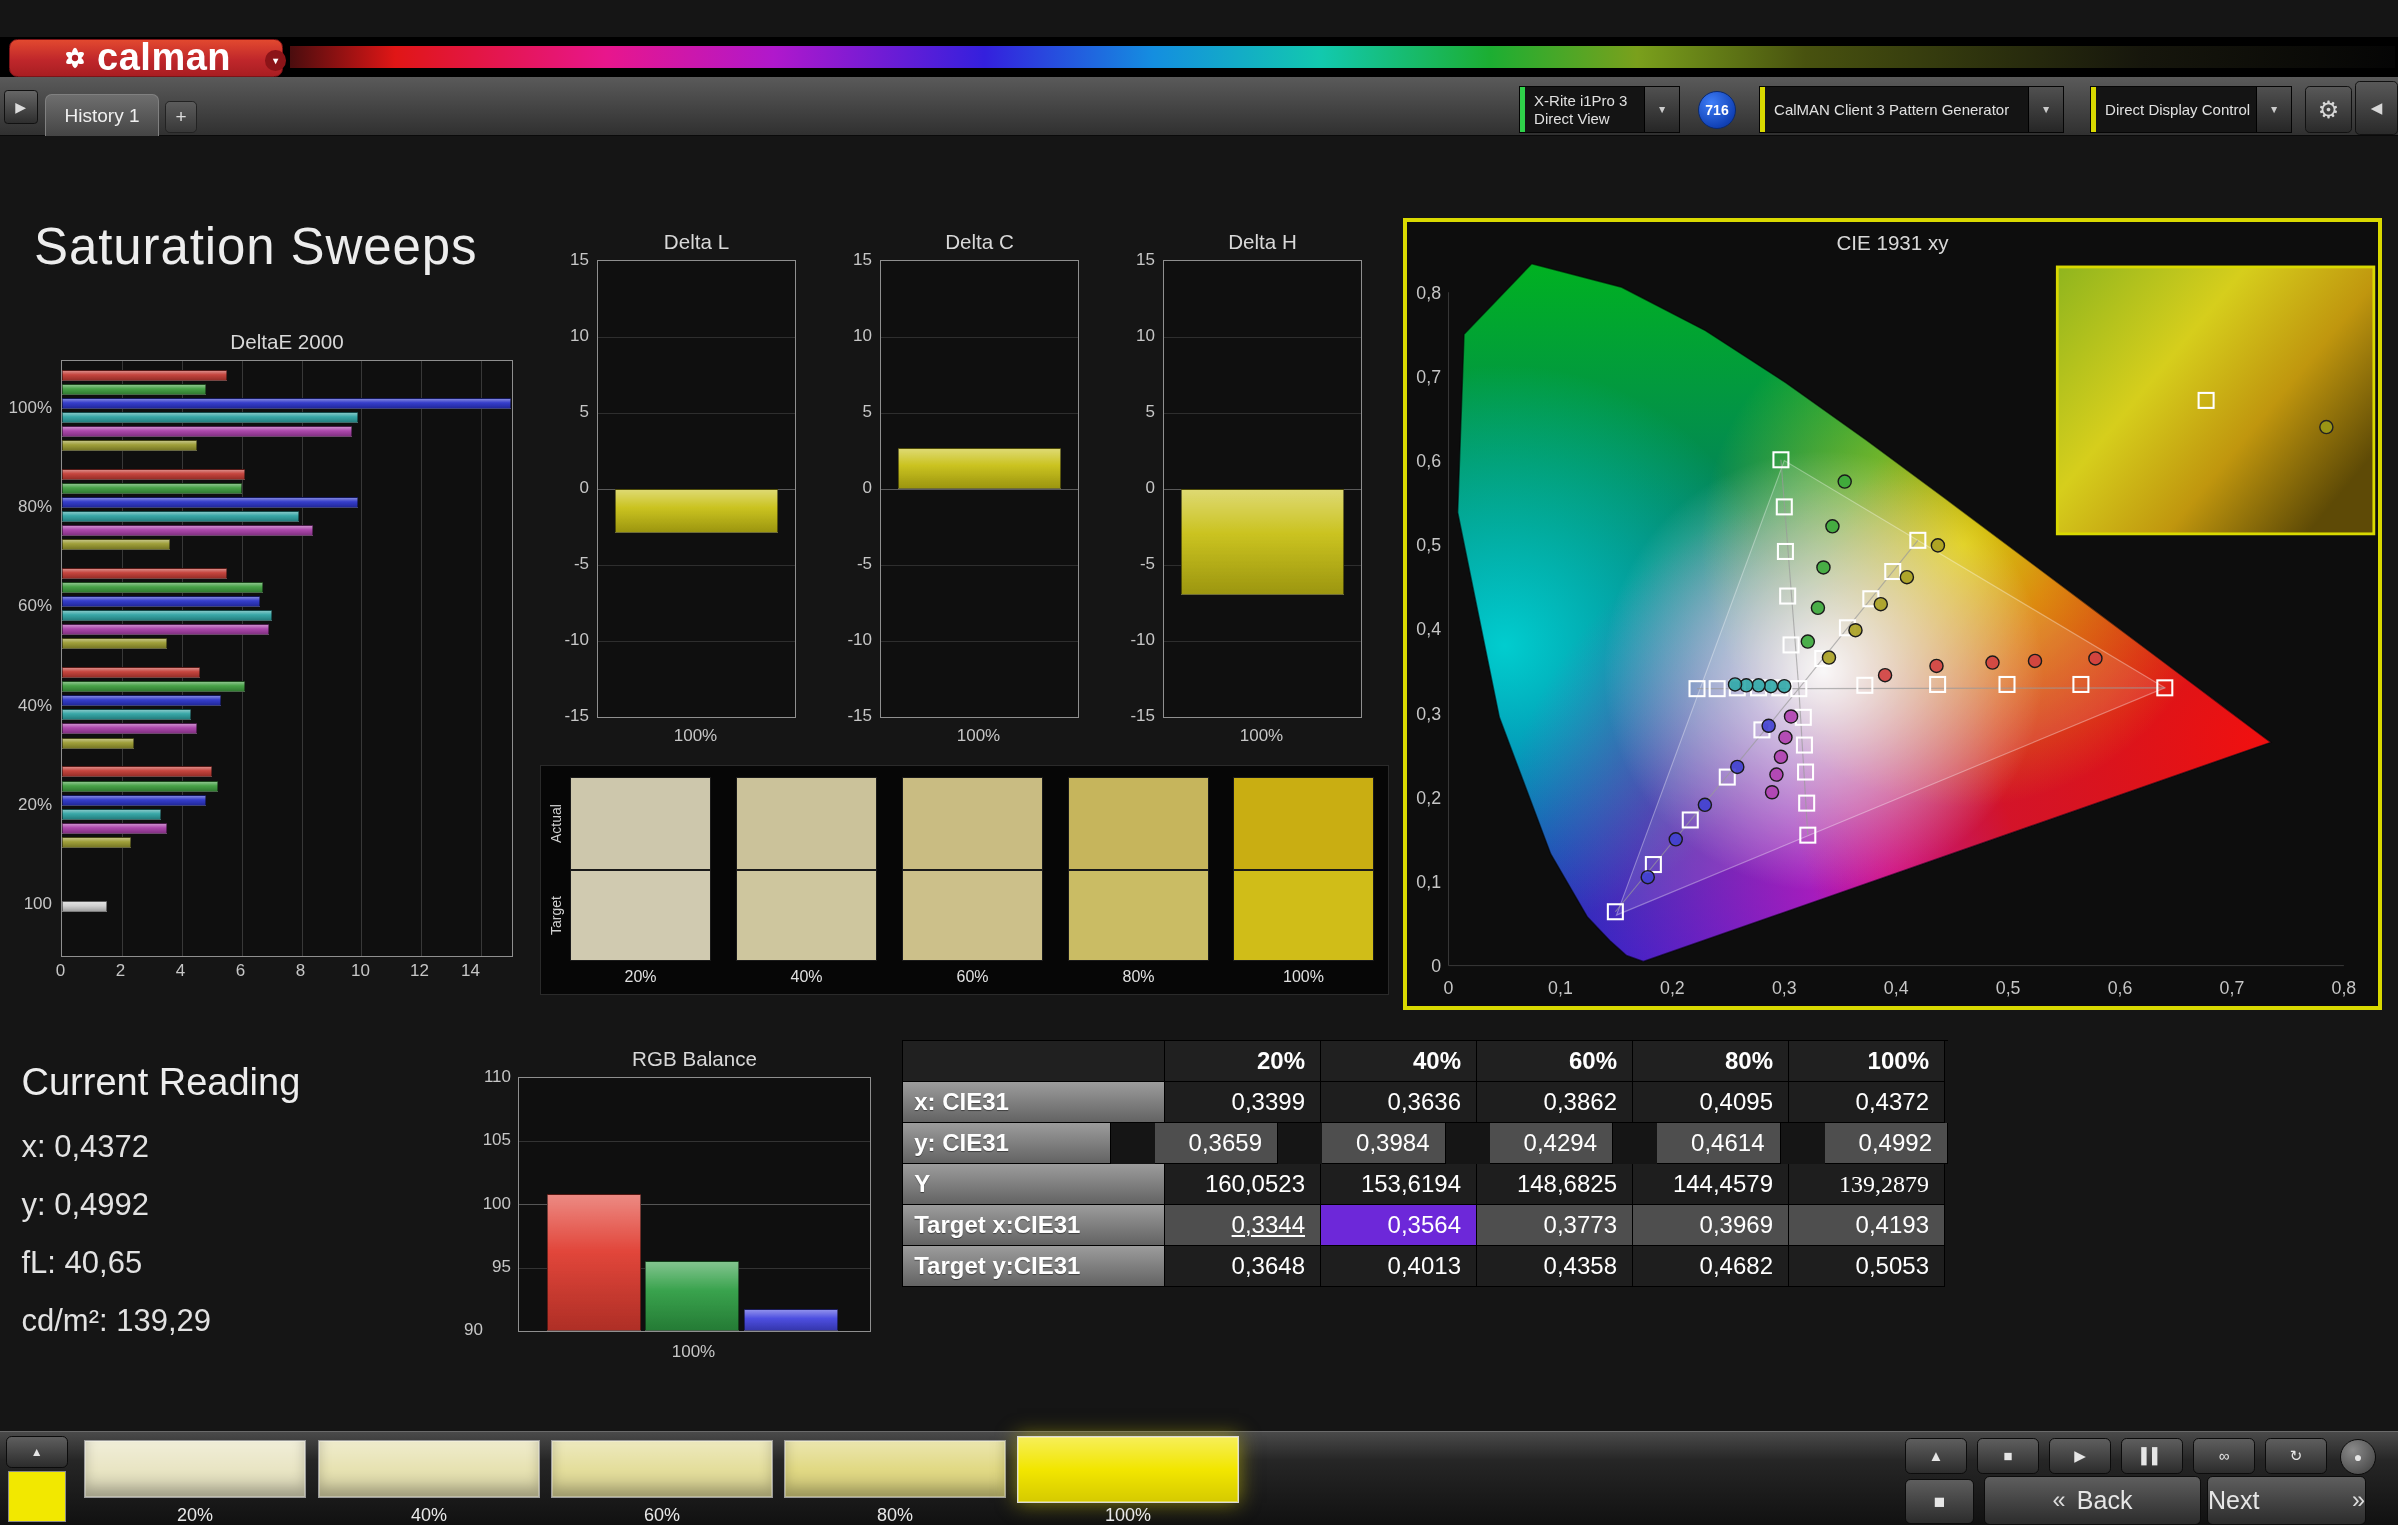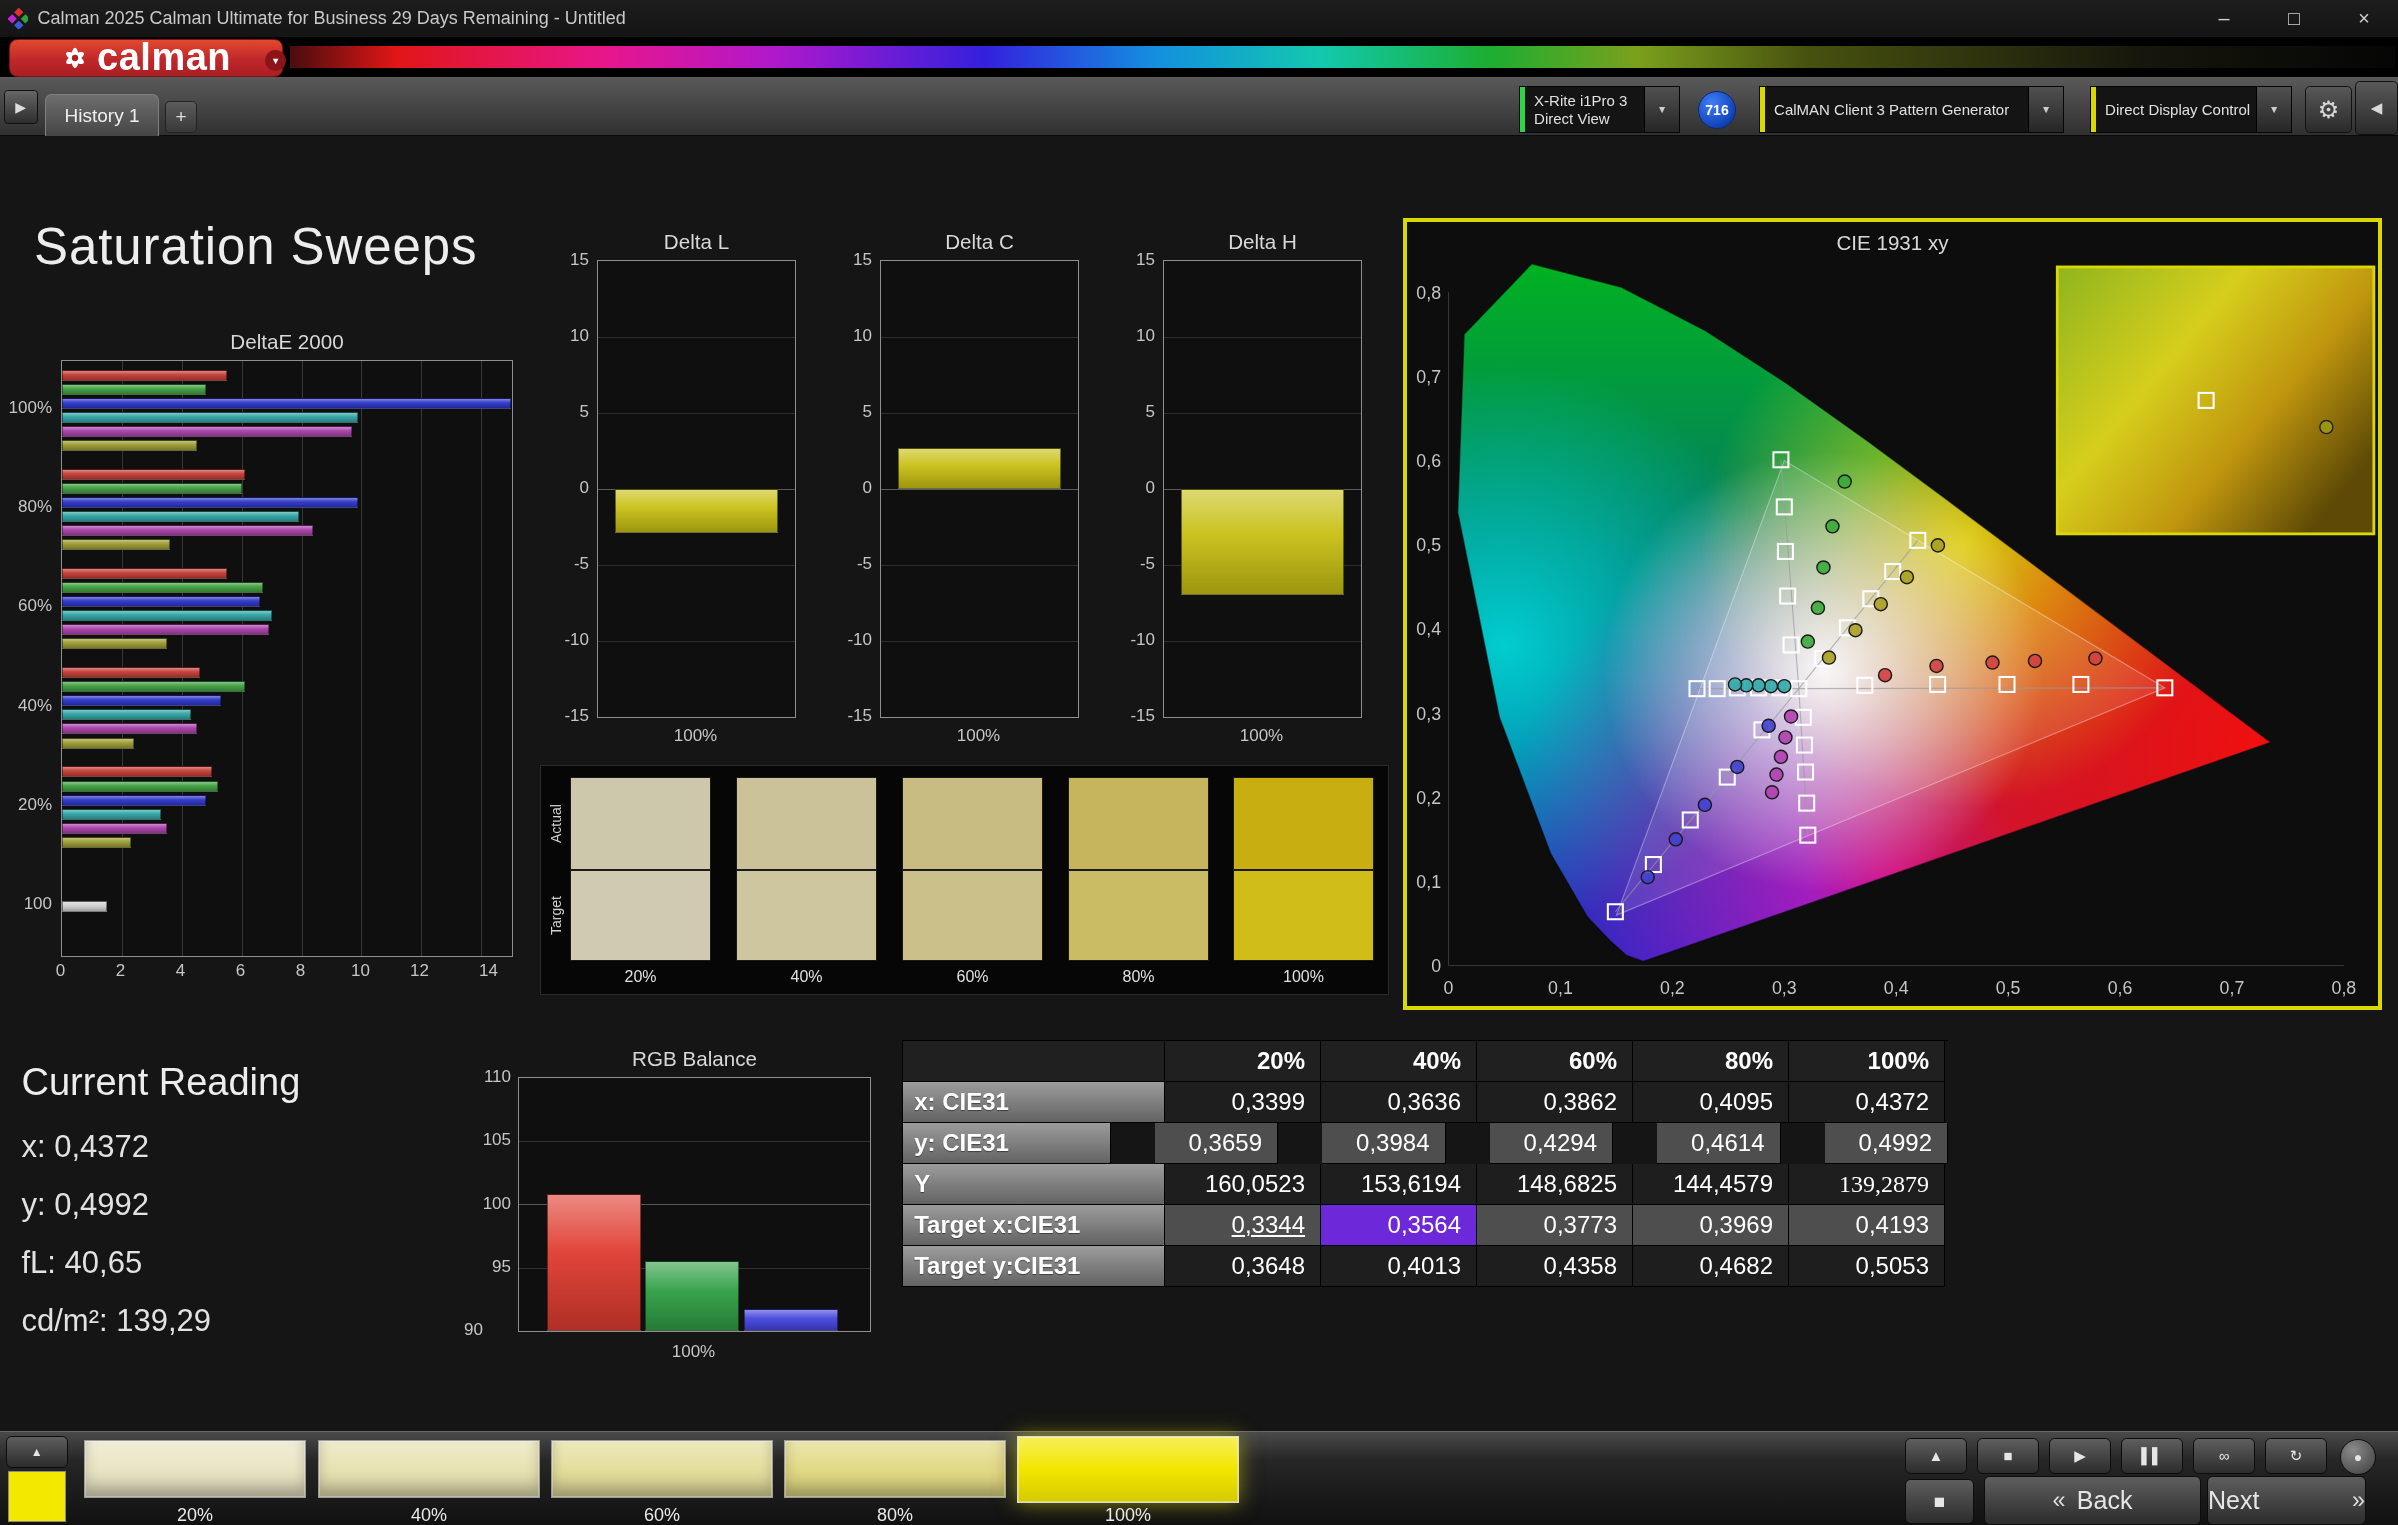--- a/index.html
+++ b/index.html
@@ -78,36 +78,20 @@
   .bb-btn{position:absolute;background:linear-gradient(#5e5e5e,#2c2c2c);border:0.9px solid #0c0c0c;border-radius:5.6px;
           color:#e6e6e6;display:flex;align-items:center;justify-content:center;}
   .back-next{font-size:25px;gap:11.2px;}
   .chev{font-size:23.4px;color:#dcdcdc;}
 </style>
 </head>
 <body>
 
 <div id="app">
 
-  <div class="titlebar">
-    <span class="app-icon">
-      <svg width="20.6" height="20.6" viewBox="0 0 22 22">
-        <rect x="8" y="1" width="7" height="7" fill="#e03131" transform="rotate(45 11.5 4.5)"></rect>
-        <rect x="15" y="8" width="7" height="7" fill="#2f9e44" transform="rotate(45 18.5 11.5)"></rect>
-        <rect x="8" y="15" width="7" height="7" fill="#3b5bdb" transform="rotate(45 11.5 18.5)"></rect>
-        <rect x="1" y="8" width="7" height="7" fill="#c026d3" transform="rotate(45 4.5 11.5)"></rect>
-      </svg>
-    </span>
-    <span>Calman 2025 Calman Ultimate for Business 29 Days Remaining  - Untitled</span>
-    <div class="win-controls">
-      <div class="win-btn">–</div>
-      <div class="win-btn">□</div>
-      <div class="win-btn">×</div>
-    </div>
-  </div>
 
   <div class="brandbar">
     <div class="logo-btn">
       <svg width="26" height="26" viewBox="0 0 28 28">
         <g fill="#fff">
           <ellipse cx="14" cy="14" rx="4" ry="11"></ellipse>
           <ellipse cx="14" cy="14" rx="4" ry="11" transform="rotate(60 14 14)"></ellipse>
           <ellipse cx="14" cy="14" rx="4" ry="11" transform="rotate(120 14 14)"></ellipse>
         </g>
         <circle cx="14" cy="14" r="3.4" fill="#b01e24"></circle>
@@ -473,21 +457,21 @@
       <div class="bb-btn" style="position: absolute; left: 2265px; top: 5.6px; width: 60px; height: 34px; font-size: 15px;">↻</div>
     </div>
 
 <div class="tick" style="position: absolute; left: 42px; top: 961px; width: 37px; text-align: center;">0</div>
     <div class="tick" style="position: absolute; left: 102px; top: 961px; width: 37px; text-align: center;">2</div>
     <div class="tick" style="position: absolute; left: 162px; top: 961px; width: 37px; text-align: center;">4</div>
     <div class="tick" style="position: absolute; left: 222px; top: 961px; width: 37px; text-align: center;">6</div>
     <div class="tick" style="position: absolute; left: 282px; top: 961px; width: 37px; text-align: center;">8</div>
     <div class="tick" style="position: absolute; left: 342px; top: 961px; width: 37px; text-align: center;">10</div>
     <div class="tick" style="position: absolute; left: 401px; top: 961px; width: 37px; text-align: center;">12</div>
-    <div class="tick" style="position: absolute; left: 461px; top: 961px; width: 37px; text-align: right;">14</div>
+    <div class="tick" style="position: absolute; left: 461px; top: 961px; width: 37px; text-align: left;">14</div>
     <div class="tick" style="position: absolute; left: 0px; top: 398px; width: 52px; text-align: right;">100%</div>
     <div class="tick" style="position: absolute; left: 0px; top: 497px; width: 52px; text-align: right;">80%</div>
     <div class="tick" style="position: absolute; left: 0px; top: 596px; width: 52px; text-align: right;">60%</div>
     <div class="tick" style="position: absolute; left: 0px; top: 696px; width: 52px; text-align: right;">40%</div>
     <div class="tick" style="position: absolute; left: 0px; top: 795px; width: 52px; text-align: right;">20%</div>
     <div class="tick" style="position: absolute; left: 0px; top: 894px; width: 52px; text-align: right;">100</div>
     <div class="tick" style="position: absolute; left: 542px; top: 250px; width: 47px; text-align: right;">15</div>
     <div class="tick" style="position: absolute; left: 542px; top: 326px; width: 47px; text-align: right;">10</div>
     <div class="tick" style="position: absolute; left: 542px; top: 402px; width: 47px; text-align: right;">5</div>
     <div class="tick" style="position: absolute; left: 542px; top: 478px; width: 47px; text-align: right;">0</div>

